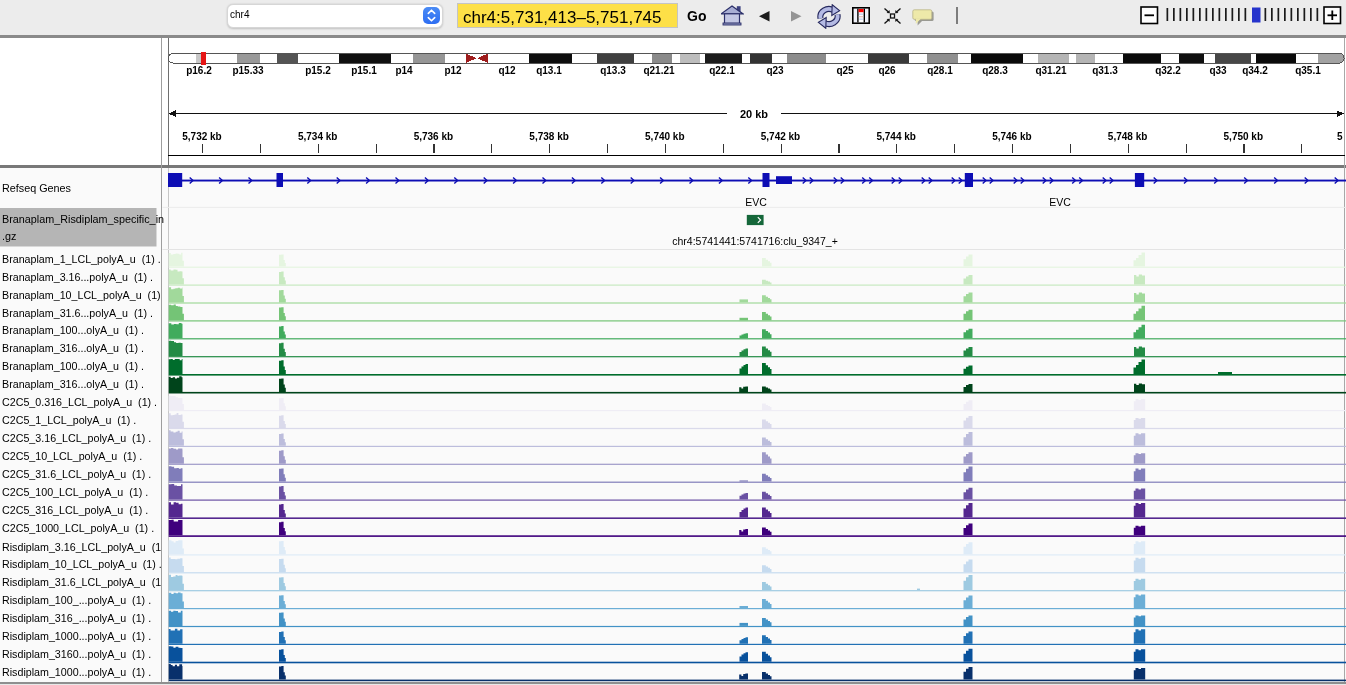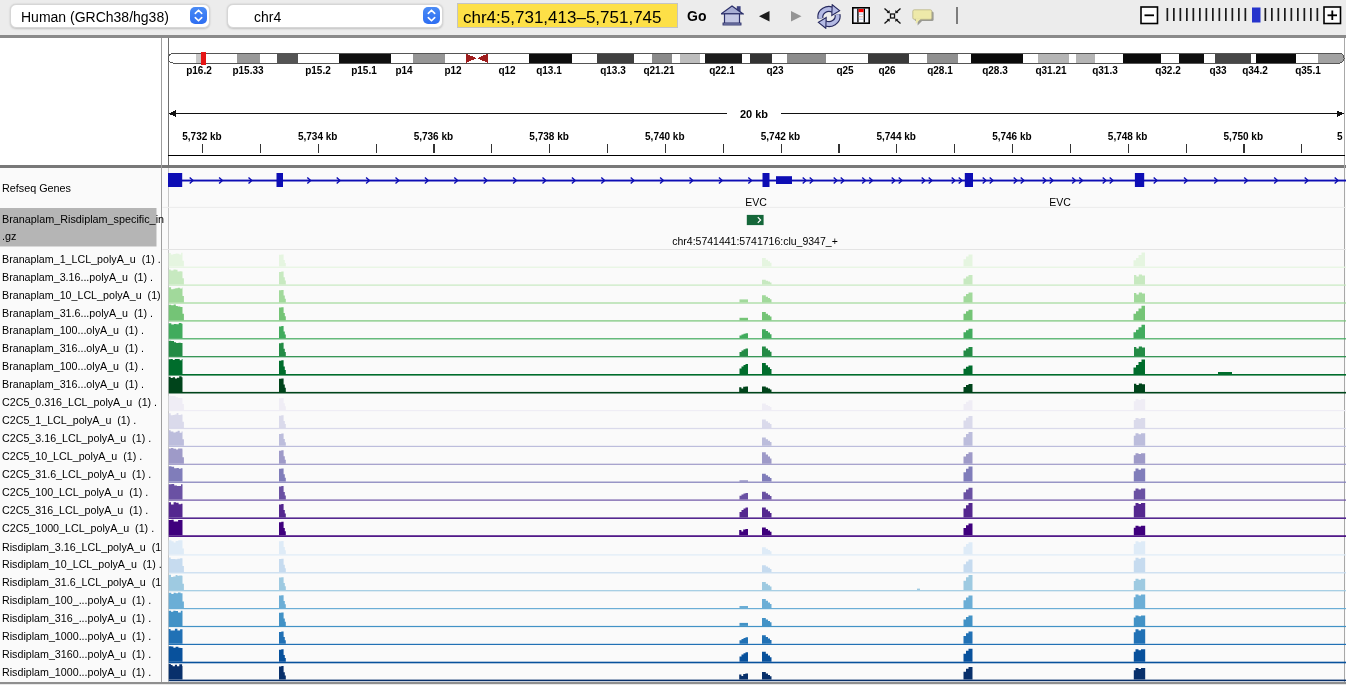--- a/index.html
+++ b/index.html
@@ -1,29 +1,20 @@
 <!DOCTYPE html>
 <html><head><meta charset="utf-8"><style>
 html,body{margin:0;padding:0;}
 body{width:1346px;height:685px;overflow:hidden;position:relative;background:#fff;font-family:"Liberation Sans",sans-serif;}
 svg text{font-family:"Liberation Sans",sans-serif;fill:#000;}
 </style></head><body>
 
 <div style="position:absolute;left:0;top:0;width:1346px;height:35px;background:#ececec;">
-<div style="position:absolute;left:10px;top:4px;width:198px;height:22px;background:#fff;border-radius:6px;border:1px solid #d6d6d6;box-shadow:0 0.5px 2px rgba(0,0,0,0.18);">
-<span style="position:absolute;left:10px;top:3.5px;font-size:14px;color:#000;">Human (GRCh38/hg38)</span>
-<div style="position:absolute;right:2px;top:2px;width:17px;height:17px;border-radius:5px;background:linear-gradient(#4a8bf5,#2e6ef2);">
-<svg width="17" height="17">
-          <path d="M5.3,6.4 L8.5,3.2 L11.7,6.4" stroke="#fff" stroke-width="1.6" fill="none" stroke-linecap="round" stroke-linejoin="round"></path>
-          <path d="M5.3,10.6 L8.5,13.8 L11.7,10.6" stroke="#fff" stroke-width="1.6" fill="none" stroke-linecap="round" stroke-linejoin="round"></path>
-        </svg>
-</div>
-    </div>
 <div style="position:absolute;left:227px;top:4px;width:214px;height:22px;background:#fff;border-radius:6px;border:1px solid #d6d6d6;box-shadow:0 0.5px 2px rgba(0,0,0,0.18);">
-<span style="position:absolute;left:26px;top:3.5px;font-size:14px;color:#000;">chr4</span>
+<span style="position:absolute;left:2px;top:3.5px;font-size:10px;color:#000;">chr4</span>
 <div style="position:absolute;right:2px;top:2px;width:17px;height:17px;border-radius:5px;background:linear-gradient(#4a8bf5,#2e6ef2);">
 <svg width="17" height="17">
           <path d="M5.3,6.4 L8.5,3.2 L11.7,6.4" stroke="#fff" stroke-width="1.6" fill="none" stroke-linecap="round" stroke-linejoin="round"></path>
           <path d="M5.3,10.6 L8.5,13.8 L11.7,10.6" stroke="#fff" stroke-width="1.6" fill="none" stroke-linecap="round" stroke-linejoin="round"></path>
         </svg>
 </div>
     </div>
 <div style="position:absolute;left:457px;top:2.5px;width:221px;height:25px;background:#fde047;border:1px solid #c4c4c4;box-sizing:border-box;">
       <span style="position:absolute;left:5px;top:4px;font-size:17px;">chr4:5,731,413–5,751,745</span>
     </div>

